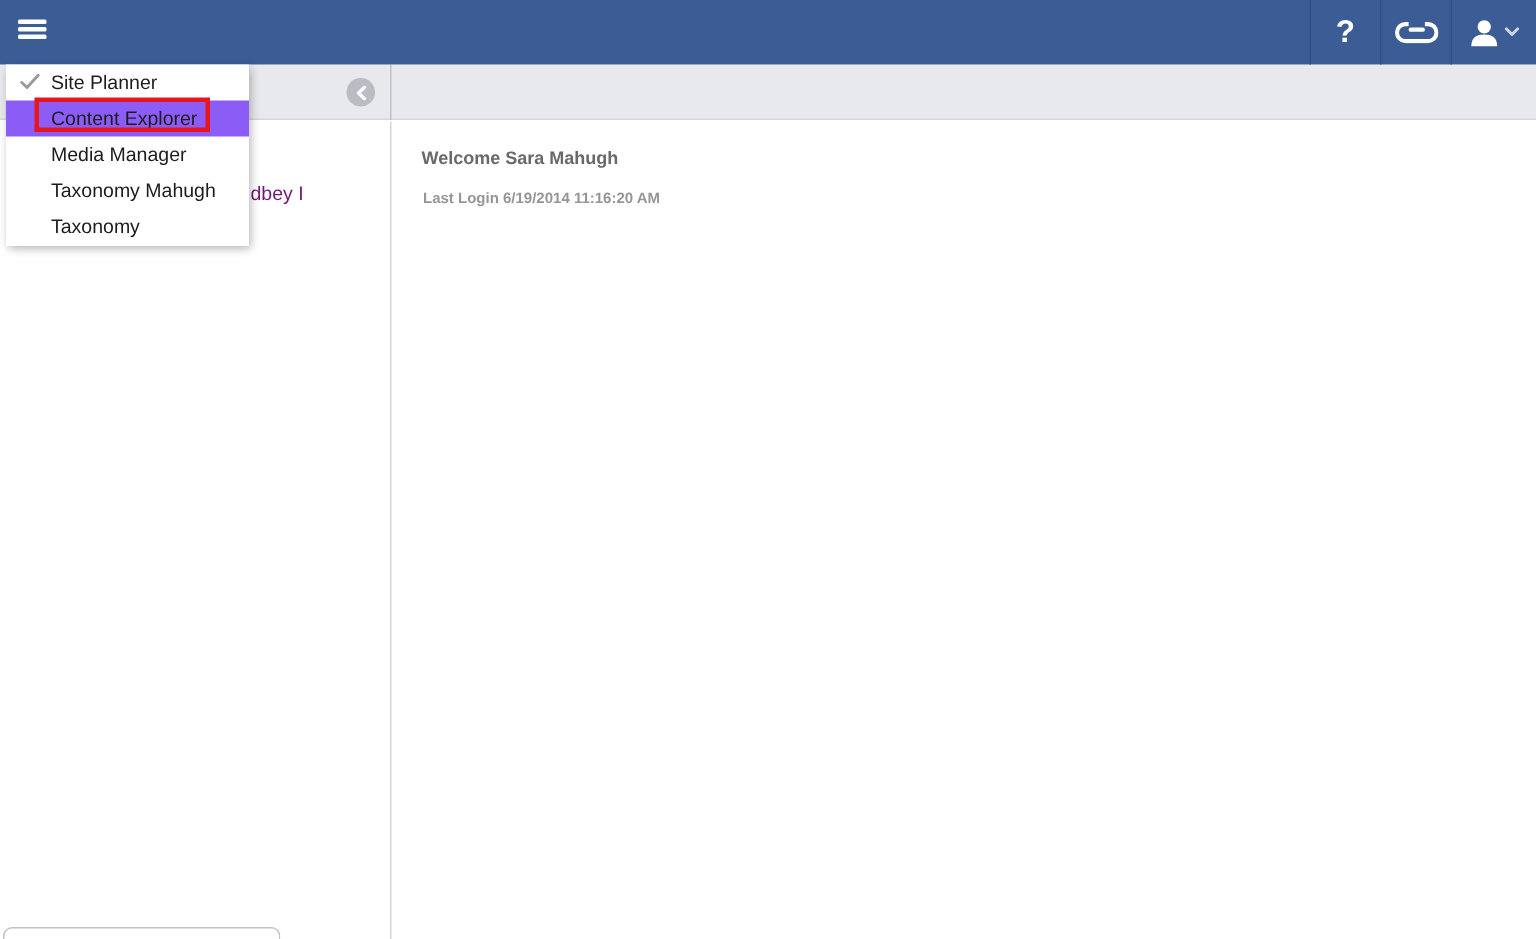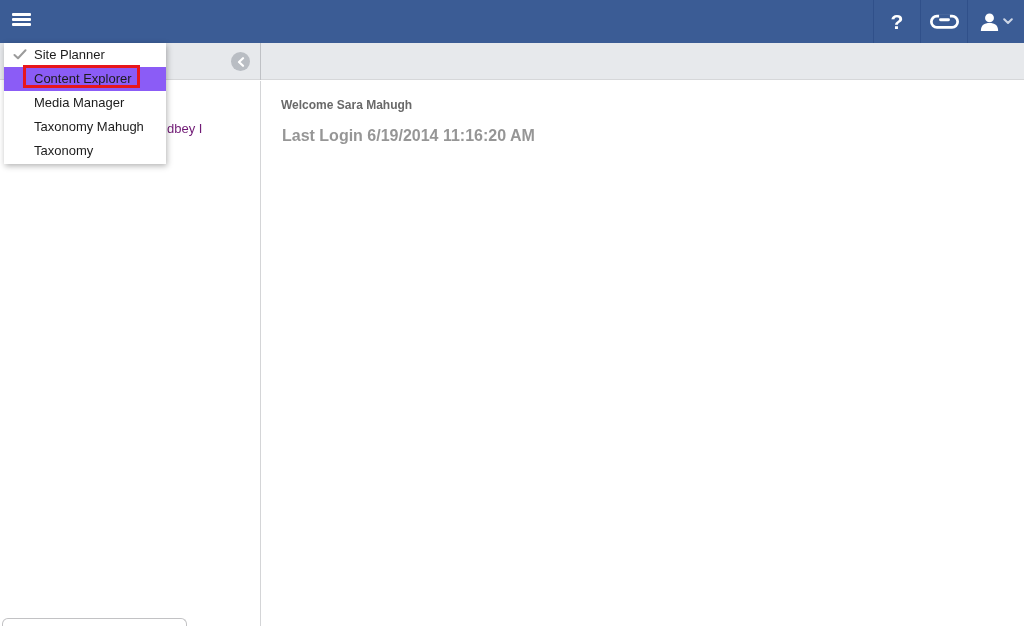--- a/index.html
+++ b/index.html
@@ -28,21 +28,21 @@
               background:#b9bdc3; display:flex; align-items:center; justify-content:center; cursor:pointer; }
 
   
   .content-divider { position:absolute; top:81px; left:260px; width:1px; height:545px; background:#d4d5d7; }
   .tree-fragment { position:absolute; top:85px; left:167px; font-size:13px; color:#701a75; white-space:nowrap; cursor:default;margin-top:36px; }
   .bottom-panel { position:absolute; left:2px; top:618px; width:185px; height:10px; background:#fff;
                   border:1px solid #c2c2c4; border-bottom:none; border-radius:6px 6px 0 0; cursor:pointer; }
 
   
   .welcome { position:absolute; top:98px; left:281px; font-size:12px; font-weight:bold; color:#696969; }
-  .last-login { position:absolute; top:127px; left:282px; font-size:16px; font-weight:bold; color:#969696; }
+  .last-login { position:absolute; top:127px; left:282px; font-size:10px; font-weight:bold; color:#969696; }
 
   
   .app-menu { position:absolute; top:43px; left:4px; width:162px; background:#fff;
               box-shadow:1px 2px 6px rgba(0,0,0,0.30); padding-bottom:1px; z-index:5; }
   .menu-item { position:relative; height:24px; line-height:24px; padding-left:30px;
                font-size:13px; color:#1c1c1c; cursor:pointer; white-space:nowrap; }
   .menu-item.highlight { background:#8b5cf6; }
   .menu-check { position:absolute; left:9px; top:6px; }
 
   

